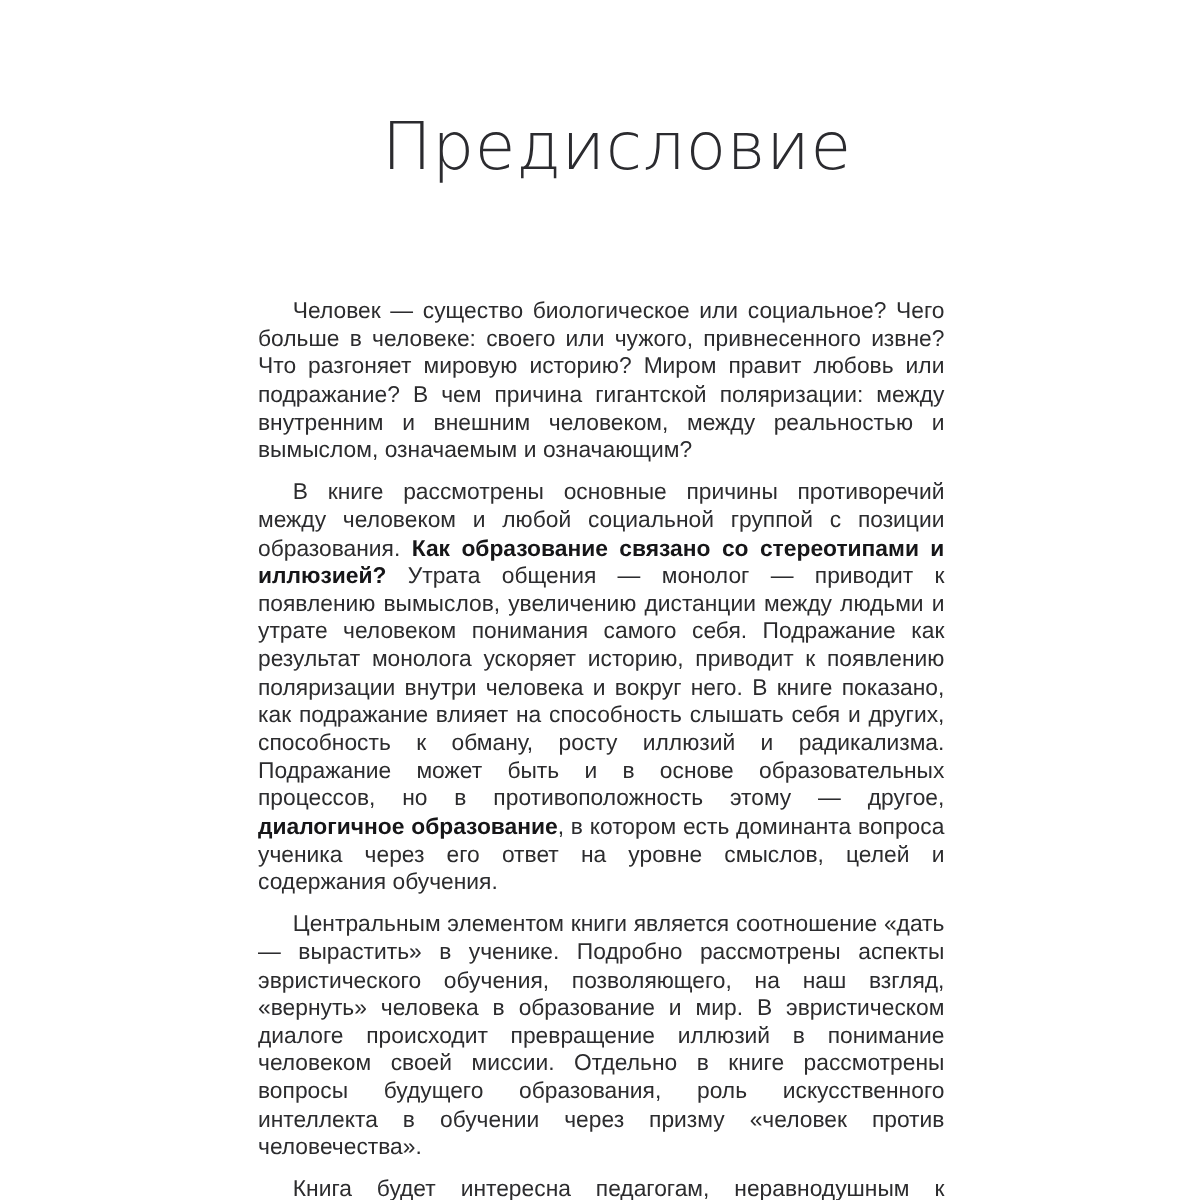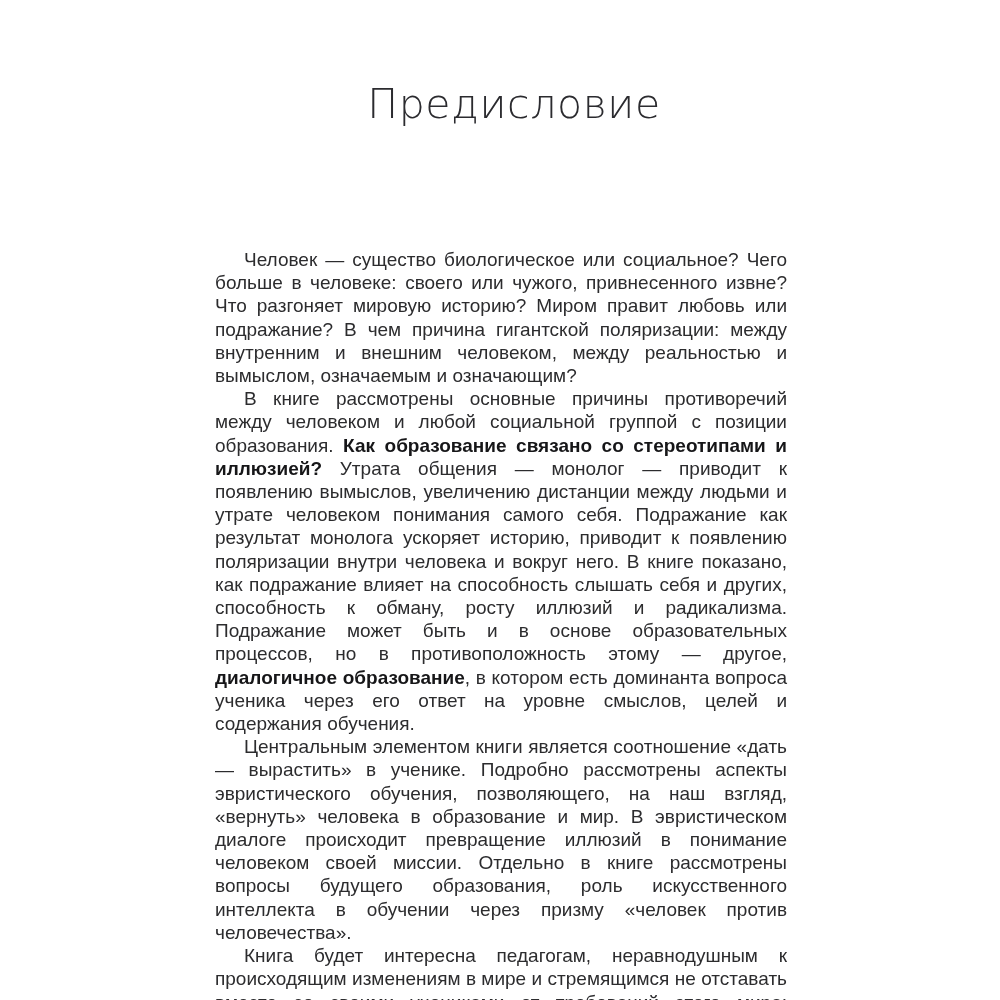--- a/index.html
+++ b/index.html
@@ -24,21 +24,21 @@
   }
 
   .page-title {
     position: absolute;
     top: 54px;
     left: 0;
     right: 0;
     text-align: center;
     font-family: "DejaVu Sans", "Liberation Sans", sans-serif;
     font-weight: 300;
-    font-size: 41px;
+    font-size: 55px;
     line-height: 1.15;
     letter-spacing: 0.6px;
     color: #2b2b2f;
     padding-left: 28px;
   }
 
   .body-column {
     position: absolute;
     left: 215px;
     top: 248px;
@@ -52,21 +52,21 @@
     font-size: 19px;
     line-height: 23.2px;
     color: #2c2c2e;
     font-weight: 400;
     hyphens: manual;
     -webkit-hyphens: manual;
     word-spacing: 0.1px;
   }
 
   .para + .para {
-    margin-top: 0px;
+    margin-top: 12px;
   }
 
   .para b,
   .para strong {
     font-weight: 700;
     color: #161618;
   }
 </style>
 </head>
 <body>

